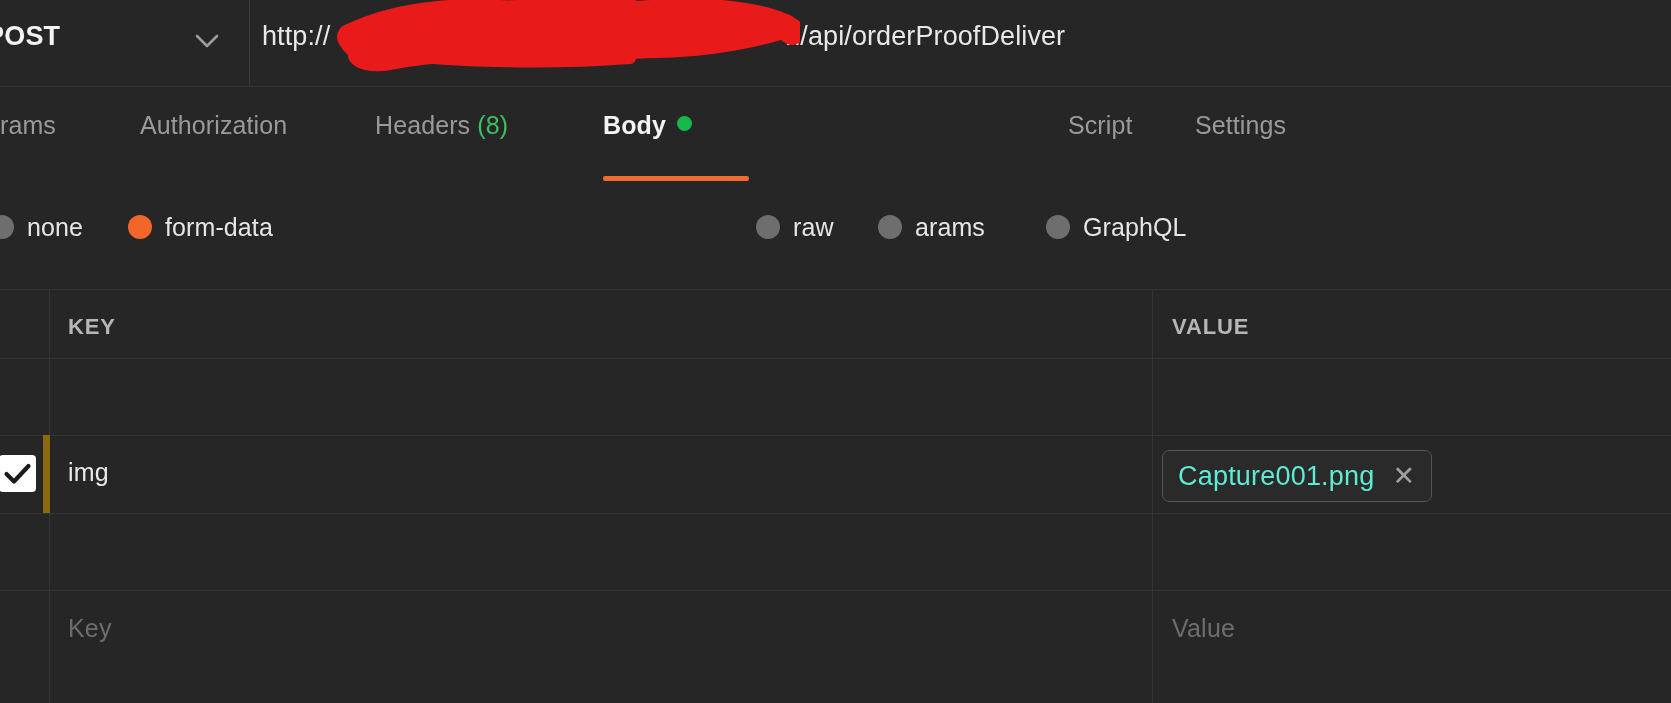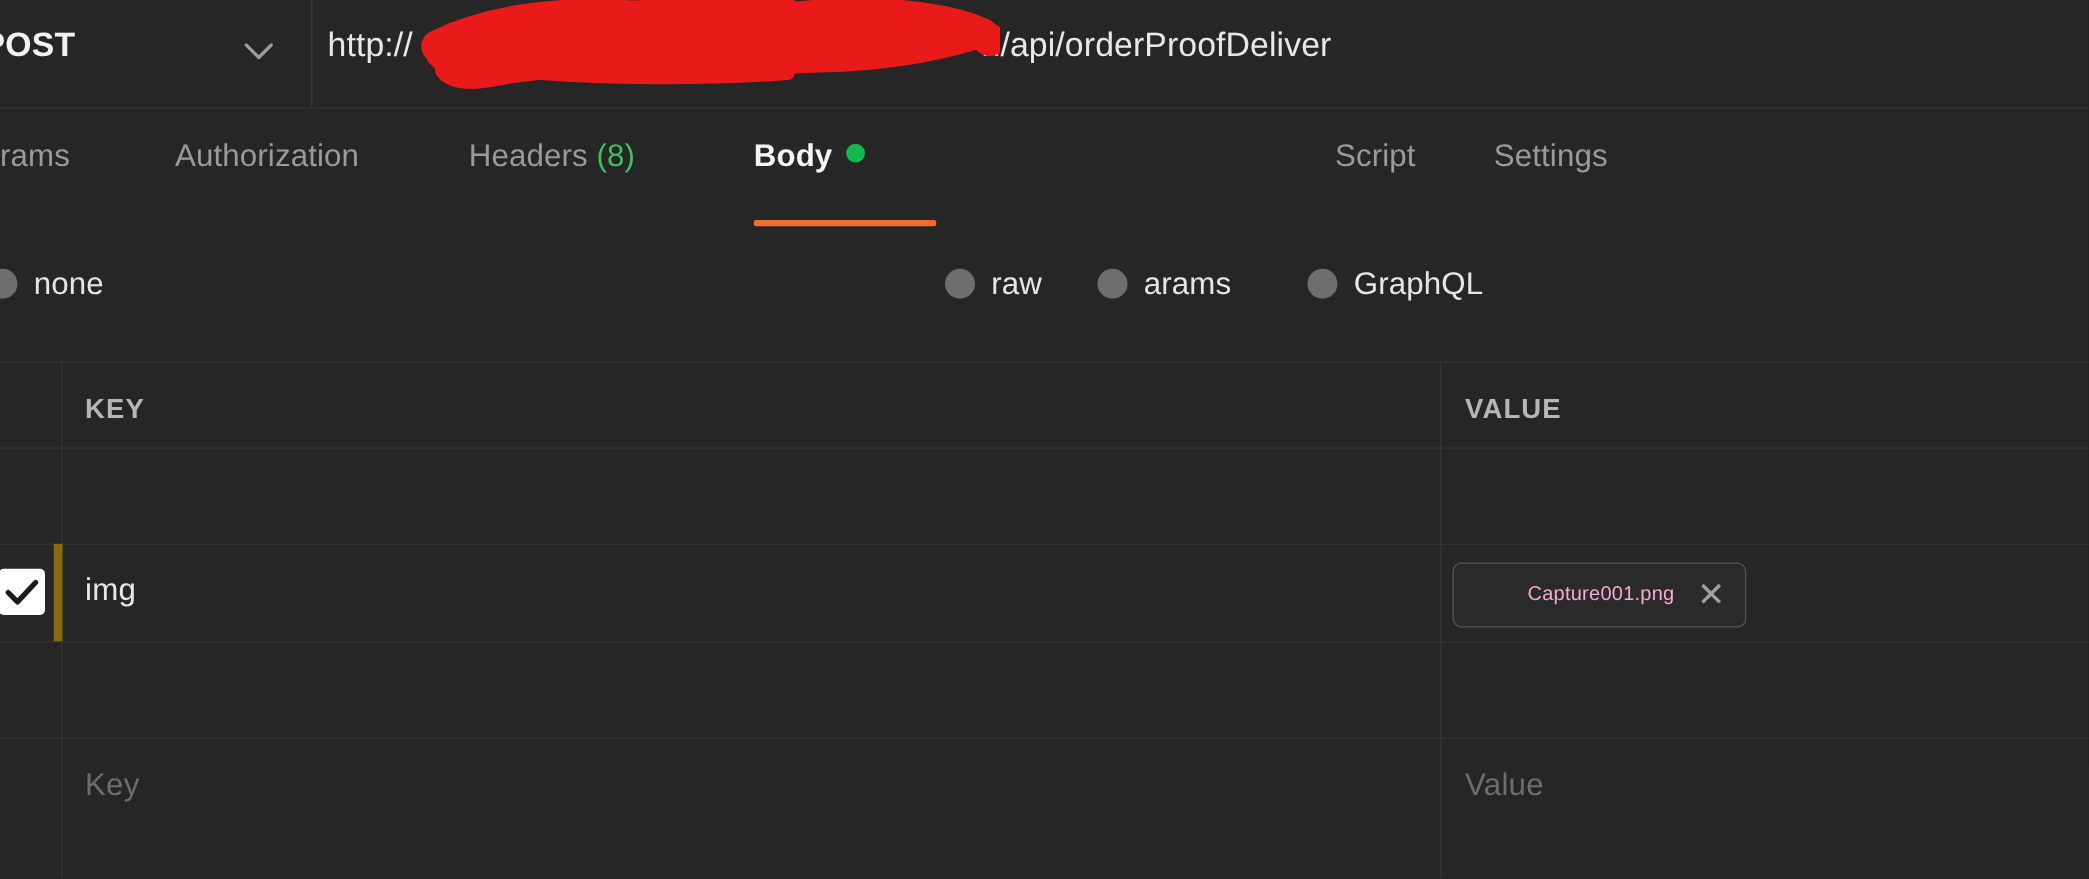--- a/index.html
+++ b/index.html
@@ -202,25 +202,24 @@
     position: absolute;
     display: flex;
     align-items: center;
     height: 50px;
     padding: 0 0 0 15px;
     border: 1px solid #565656;
     border-radius: 7px;
     background: #2a2a2a;
   }
   .file-chip-name {
-    font-size: 16px;
-    color: #f9a8d4;
+    font-size: 27px;
+    color: #5eead4;
     white-space: nowrap;
     letter-spacing: .2px;
-    margin-left: 44px;
   }
   .file-chip-x {
     font-size: 27px;
     color: #a0a0a0;
     padding: 0 16px 0 18px;
     line-height: 1;
   }
 </style>
 </head>
 <body>
@@ -265,20 +264,24 @@
     <div class="tab active" style="left:603px"><span>Body</span><span class="dot"></span></div>
     <div class="tab" style="left:1068px"><span>Script</span></div>
     <div class="tab" style="left:1195px"><span>Settings</span></div>
     <div class="tab-underline" style="left:603px;width:146px"></div>
   </div>
 
   <div class="modes">
     <div class="mode" style="left:-10px">
       <span class="radio"></span>
       <span class="mode-label">none</span>
+    </div>
+    <div class="mode" style="left:128px">
+      <span class="radio checked"></span>
+      <span class="mode-label">form-data</span>
     </div>
     <div class="mode" style="left:756px">
       <span class="radio"></span>
       <span class="mode-label">raw</span>
     </div>
     <div class="mode" style="left:878px">
       <span class="radio"></span>
       <span class="mode-label">arams</span>
     </div>
     <div class="mode" style="left:1046px">

